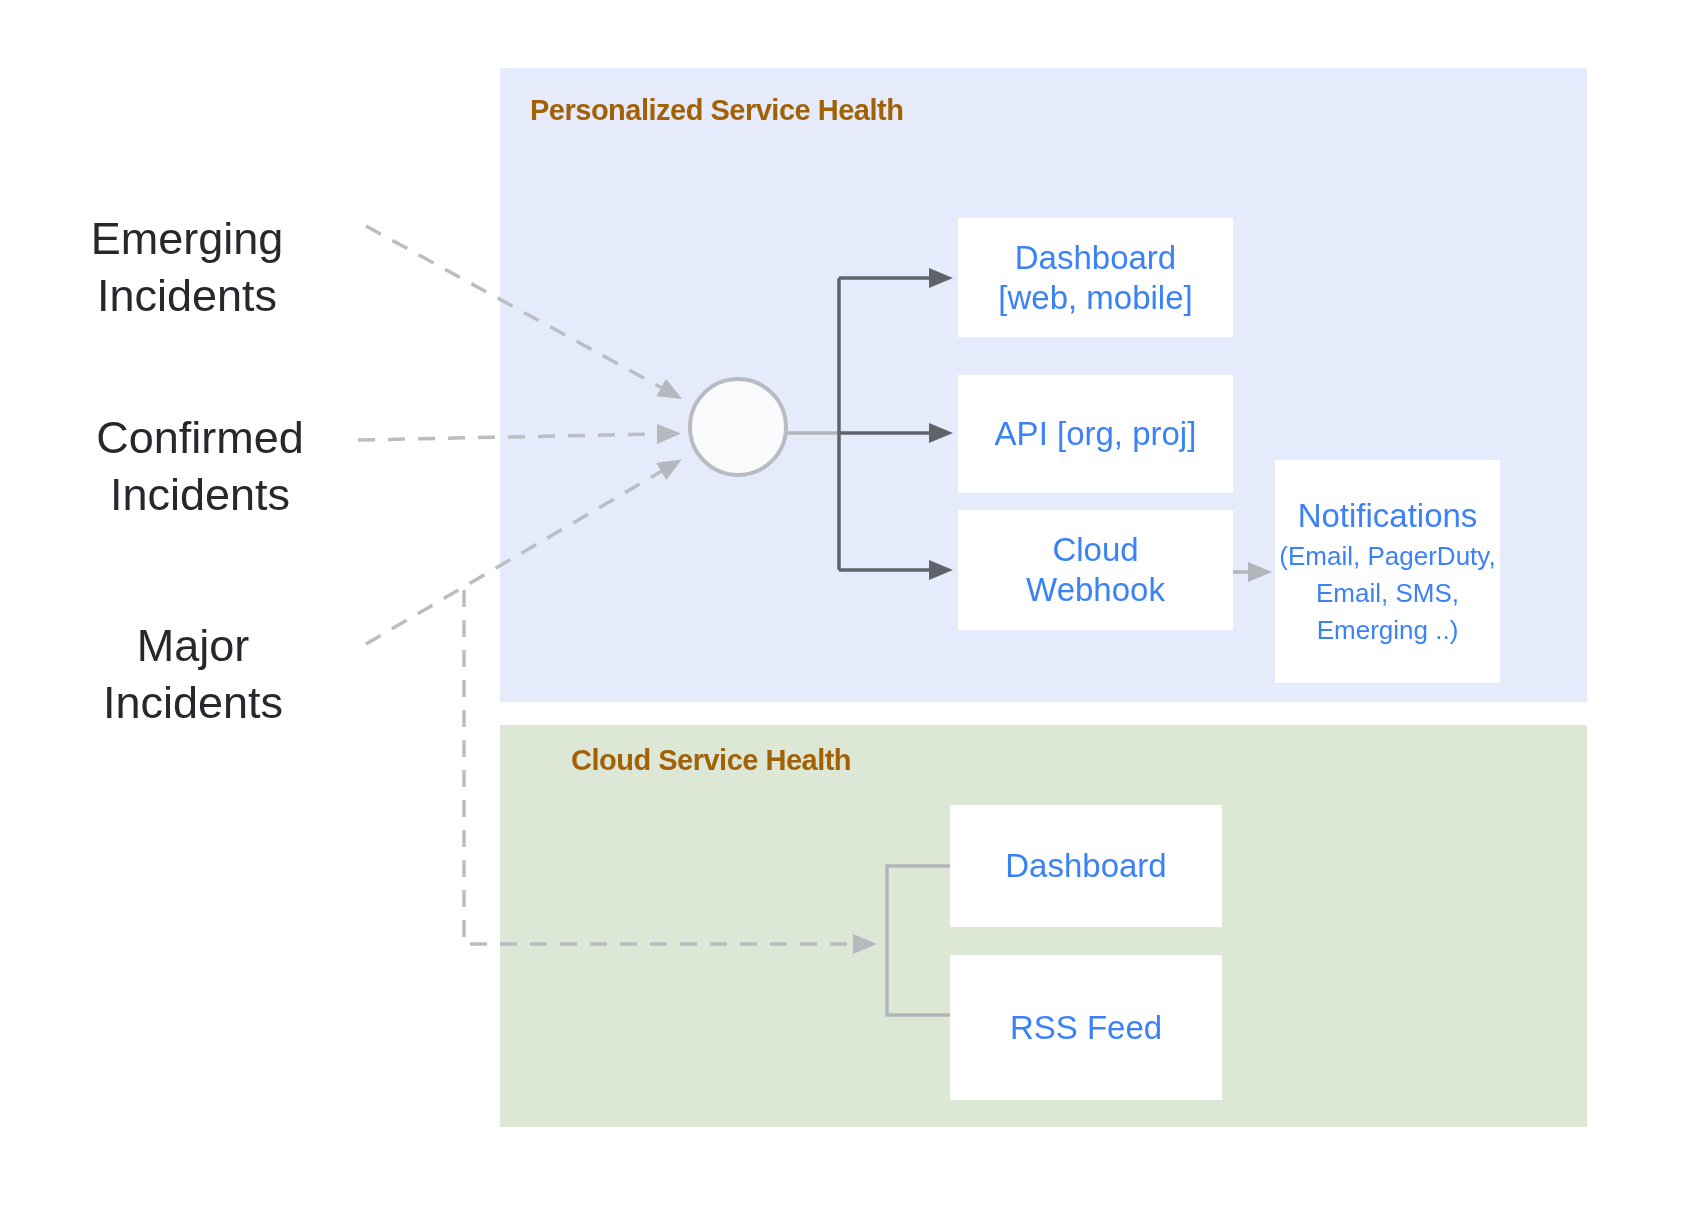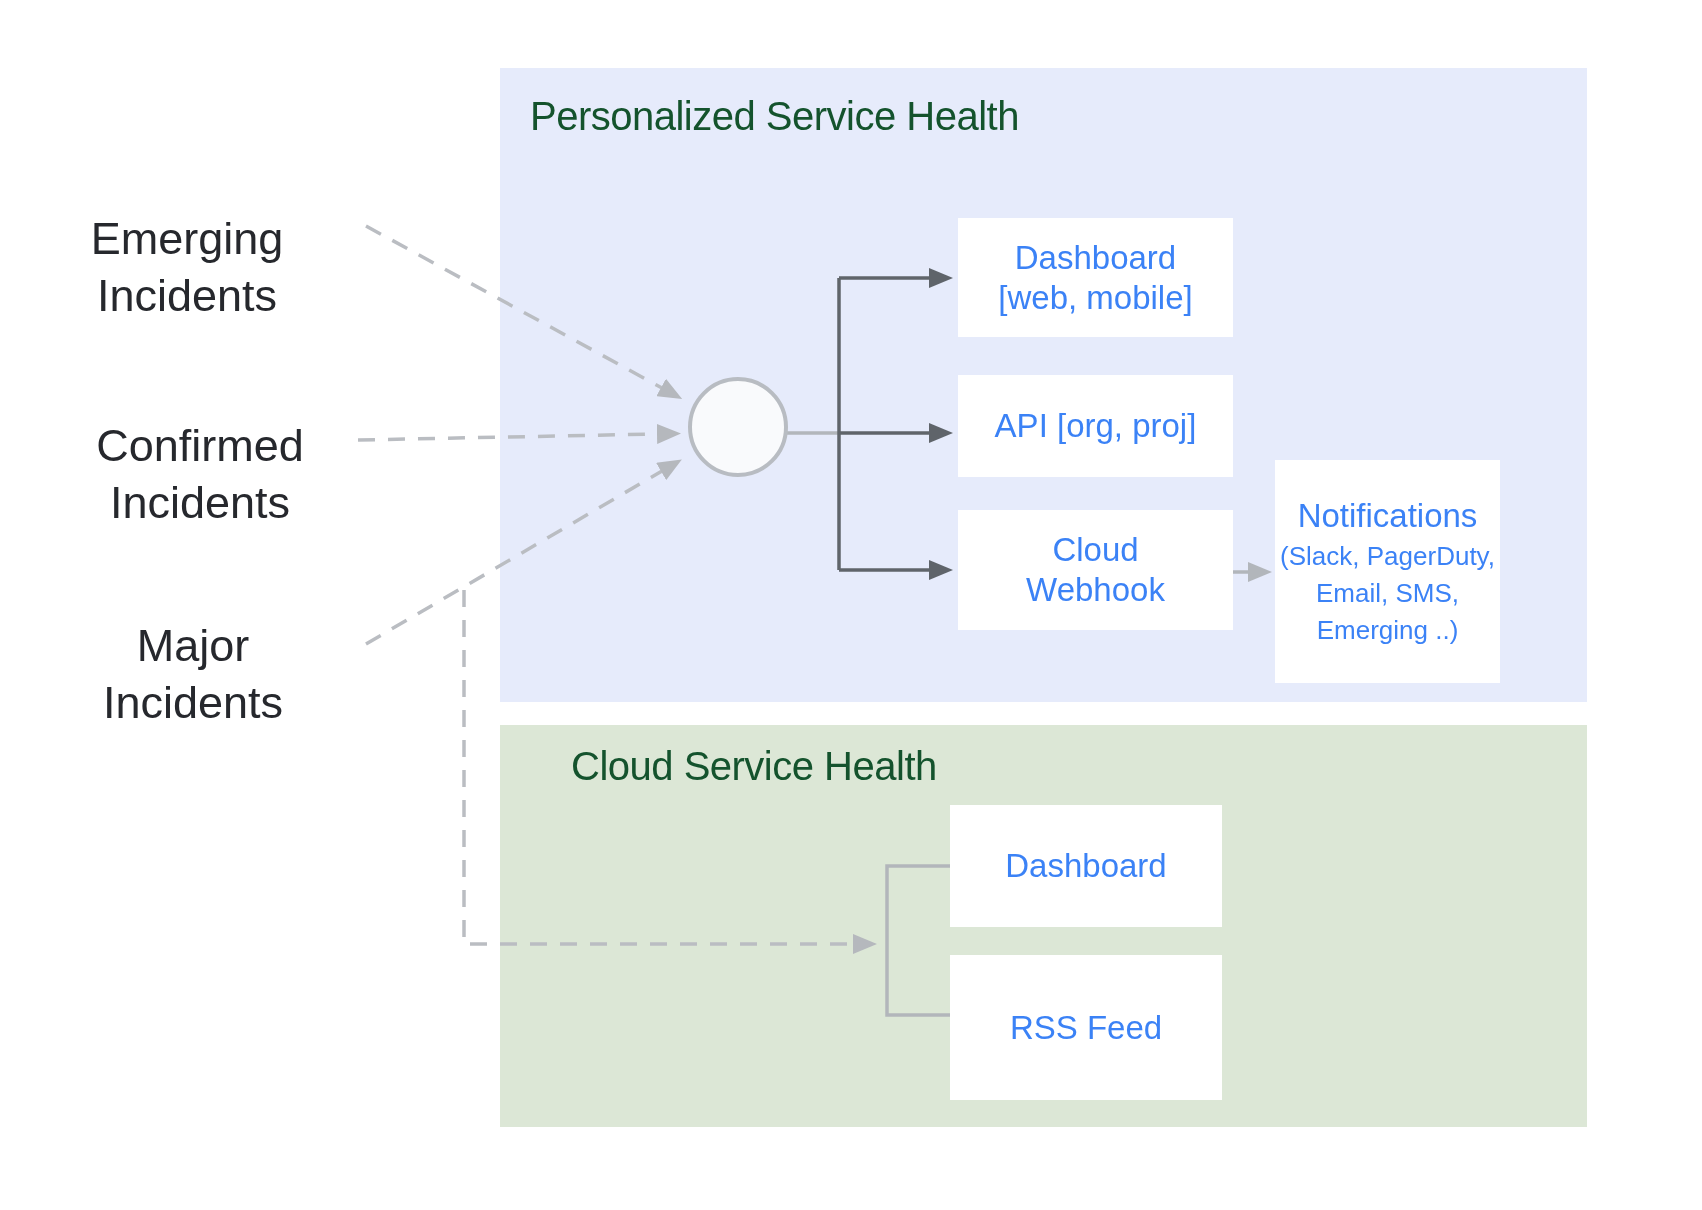--- a/index.html
+++ b/index.html
@@ -5,39 +5,39 @@
   html,body{margin:0;padding:0;background:#ffffff;}
   .stage{
     position:relative;width:1702px;height:1210px;overflow:hidden;
     font-family:"Liberation Sans","DejaVu Sans",sans-serif;
     color:#26282d;background:#ffffff;
   }
   .panel{position:absolute;}
   .panel-blue{left:500px;top:68px;width:1087px;height:634px;background:#e6ebfb;}
   .panel-green{left:500px;top:725px;width:1087px;height:402px;background:#dce7d6;}
   .panel-title{
-    position:absolute;font-size:40px;font-weight:normal;letter-spacing:-0.5px;
-    color:#14532d;white-space:nowrap;
+    position:absolute;font-size:29px;font-weight:bold;letter-spacing:-0.5px;
+    color:#a16207;white-space:nowrap;
   }
   .title-blue{left:530px;top:94px;}
   .title-green{left:528px;top:744px;margin-left:43px;}
   .input-label{
     position:absolute;width:300px;text-align:center;
     font-size:45px;line-height:57px;color:#26282d;margin-top:34px;
   }
   .lbl-emerging{left:37px;top:176px;}
-  .lbl-confirmed{left:50px;top:383px;text-align:center;}
+  .lbl-confirmed{left:50px;top:375px;text-align:center;}
   .lbl-major{left:43px;top:583px;}
   .node{
     position:absolute;background:#ffffff;
     display:flex;flex-direction:column;align-items:center;justify-content:center;
     text-align:center;font-size:33px;line-height:40px;color:#3b82f6;
   }
   .node-dashboard-web{left:958px;top:218px;width:275px;height:119px;}
-  .node-api{left:958px;top:375px;width:275px;height:102px;}
+  .node-api{left:958px;top:375px;width:275px;height:118px;}
   .node-cloud-logging{left:958px;top:510px;width:275px;height:120px;}
   .node-notifications{left:1275px;top:460px;width:225px;height:223px;}
   .node-green-dashboard{left:950px;top:805px;width:272px;height:122px;}
   .node-rss{left:950px;top:955px;width:272px;height:145px;}
   .notif-title{font-size:33px;line-height:44px;}
   .notif-sub{font-size:26px;line-height:37px;}
   .hub-circle{
     position:absolute;left:688px;top:377px;width:100px;height:100px;
     box-sizing:border-box;border:4px solid #b8bcc2;border-radius:50%;
     background:#f9fafc;
@@ -110,21 +110,21 @@
   </div>
   <div class="node node-api">
     <div>API [org, proj]</div>
   </div>
   <div class="node node-cloud-logging">
     <div>Cloud</div>
     <div>Webhook</div>
   </div>
   <div class="node node-notifications">
     <div class="notif-title">Notifications</div>
-    <div class="notif-sub">(Slack, PagerDuty,</div>
+    <div class="notif-sub">(Email, PagerDuty,</div>
     <div class="notif-sub">Email, SMS,</div>
     <div class="notif-sub">Emerging ..)</div>
   </div>
 
   <div class="node node-green-dashboard">
     <div>Dashboard</div>
   </div>
   <div class="node node-rss">
     <div>RSS Feed</div>
   </div>

